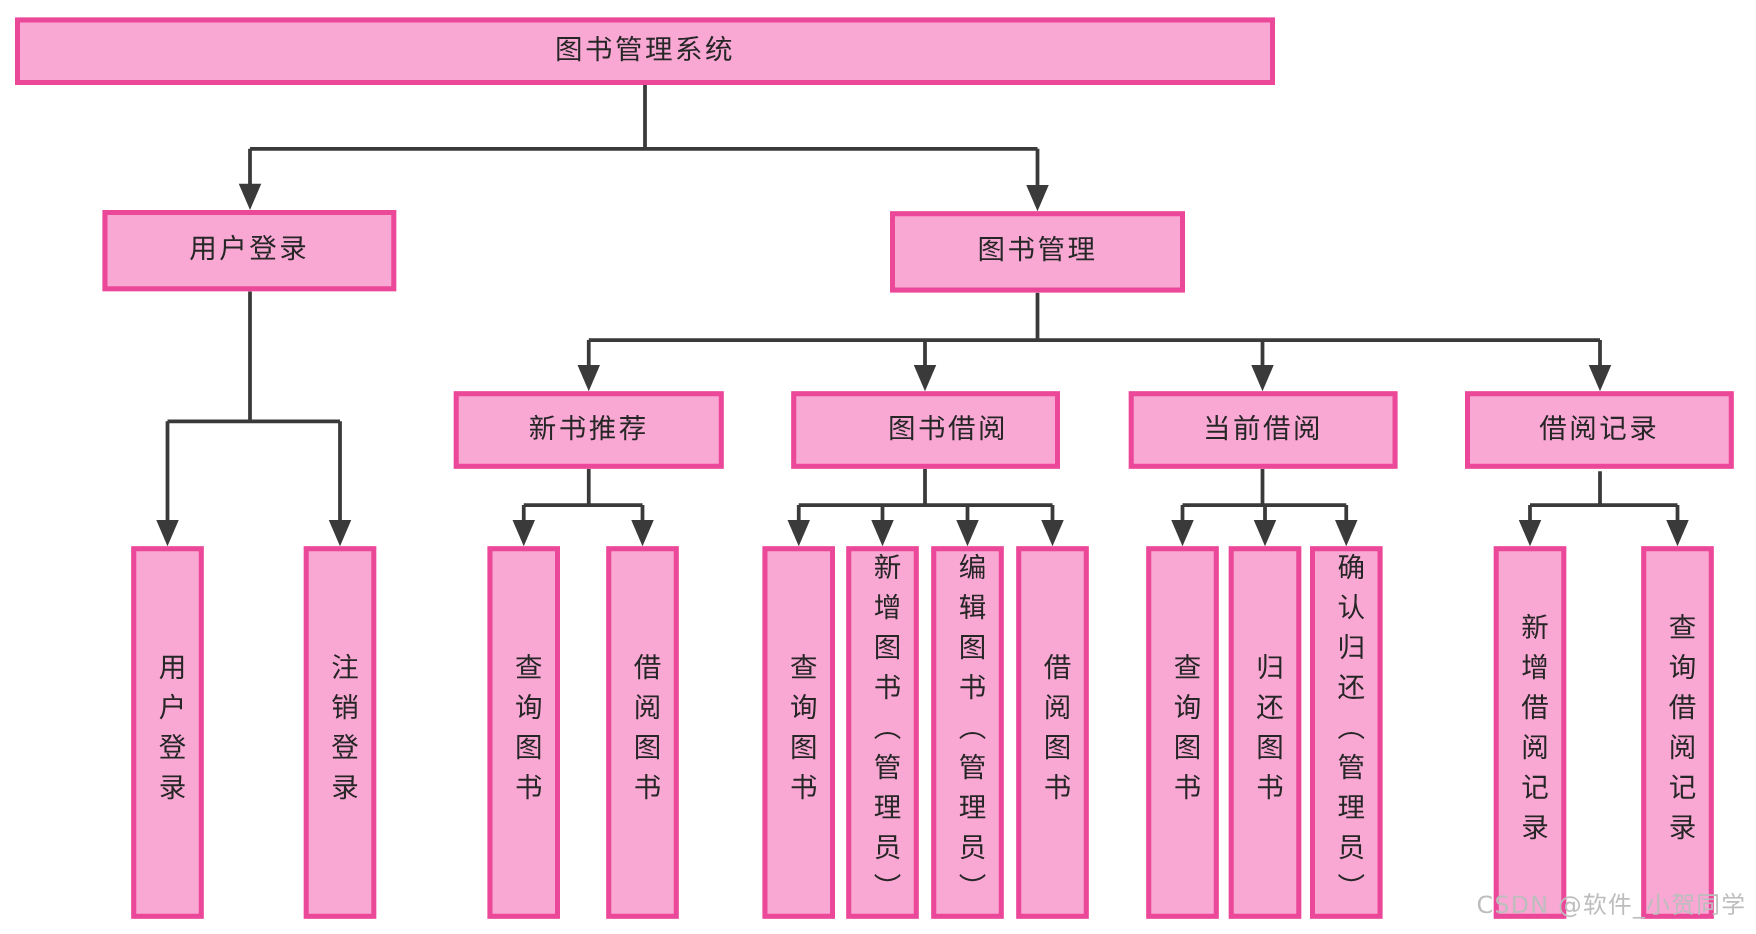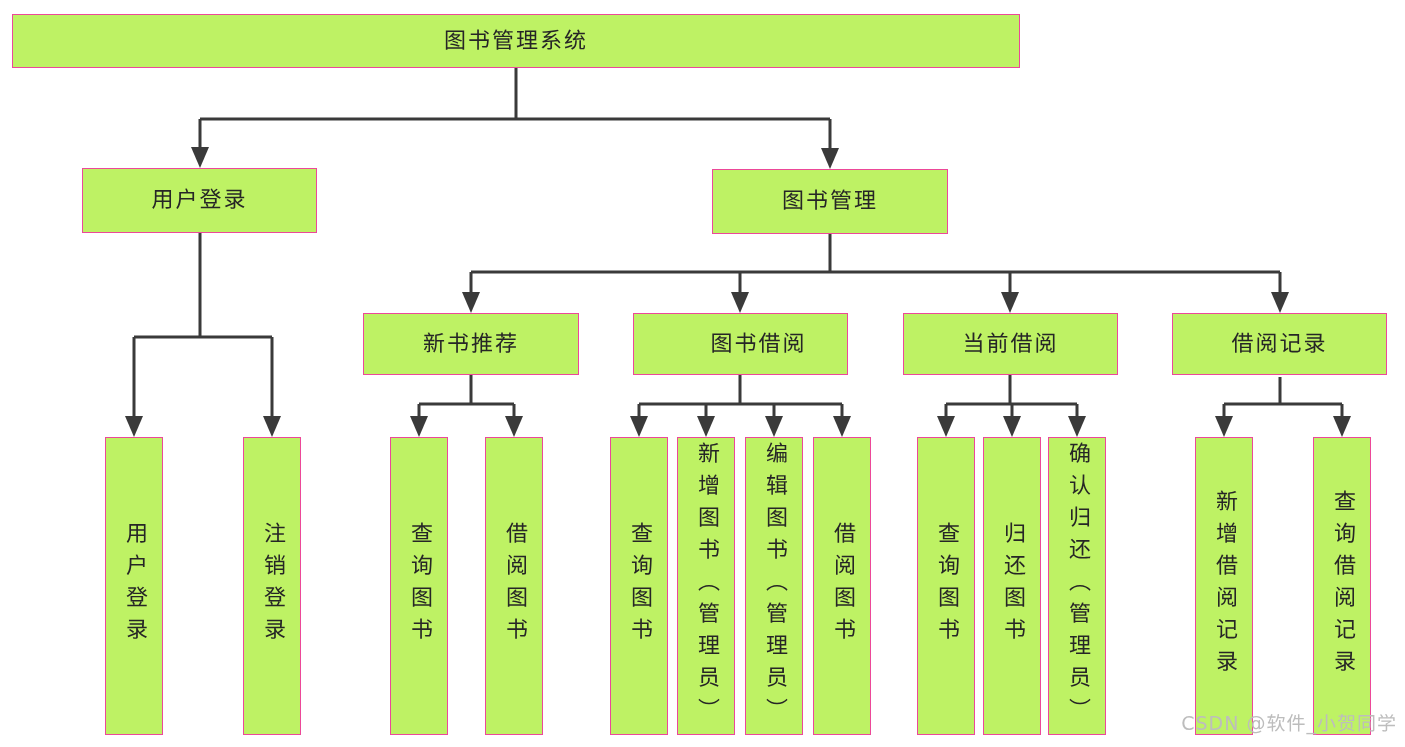--- a/index.html
+++ b/index.html
@@ -4,21 +4,21 @@
 <style>
   html,body { margin:0; padding:0; background:#ffffff; }
   .stage {
     position:relative; width:1405px; height:747px; background:#ffffff;
     font-family:"DejaVu Sans","Liberation Sans",sans-serif;
     color:#262626; overflow:hidden;
   }
   .connectors { position:absolute; left:0; top:0; pointer-events:none; }
   .node {
     position:absolute; box-sizing:border-box;
-    border:1px solid #ec4899; background:#bef264;
+    border:4px solid #ec4899; background:#f9a8d4;
     display:flex; align-items:center; justify-content:center;text-align:center;
   }
   .node .label { font-size:22px; letter-spacing:2px; line-height:1.2; white-space:nowrap; }
   .vnode .label {
     writing-mode:vertical-rl; text-orientation:mixed;
     font-size:22px; letter-spacing:10px; line-height:1; white-space:nowrap;
   }
   
   .b-root   { left:12px;  top:14px;  width:1008px; height:54px; }
   

